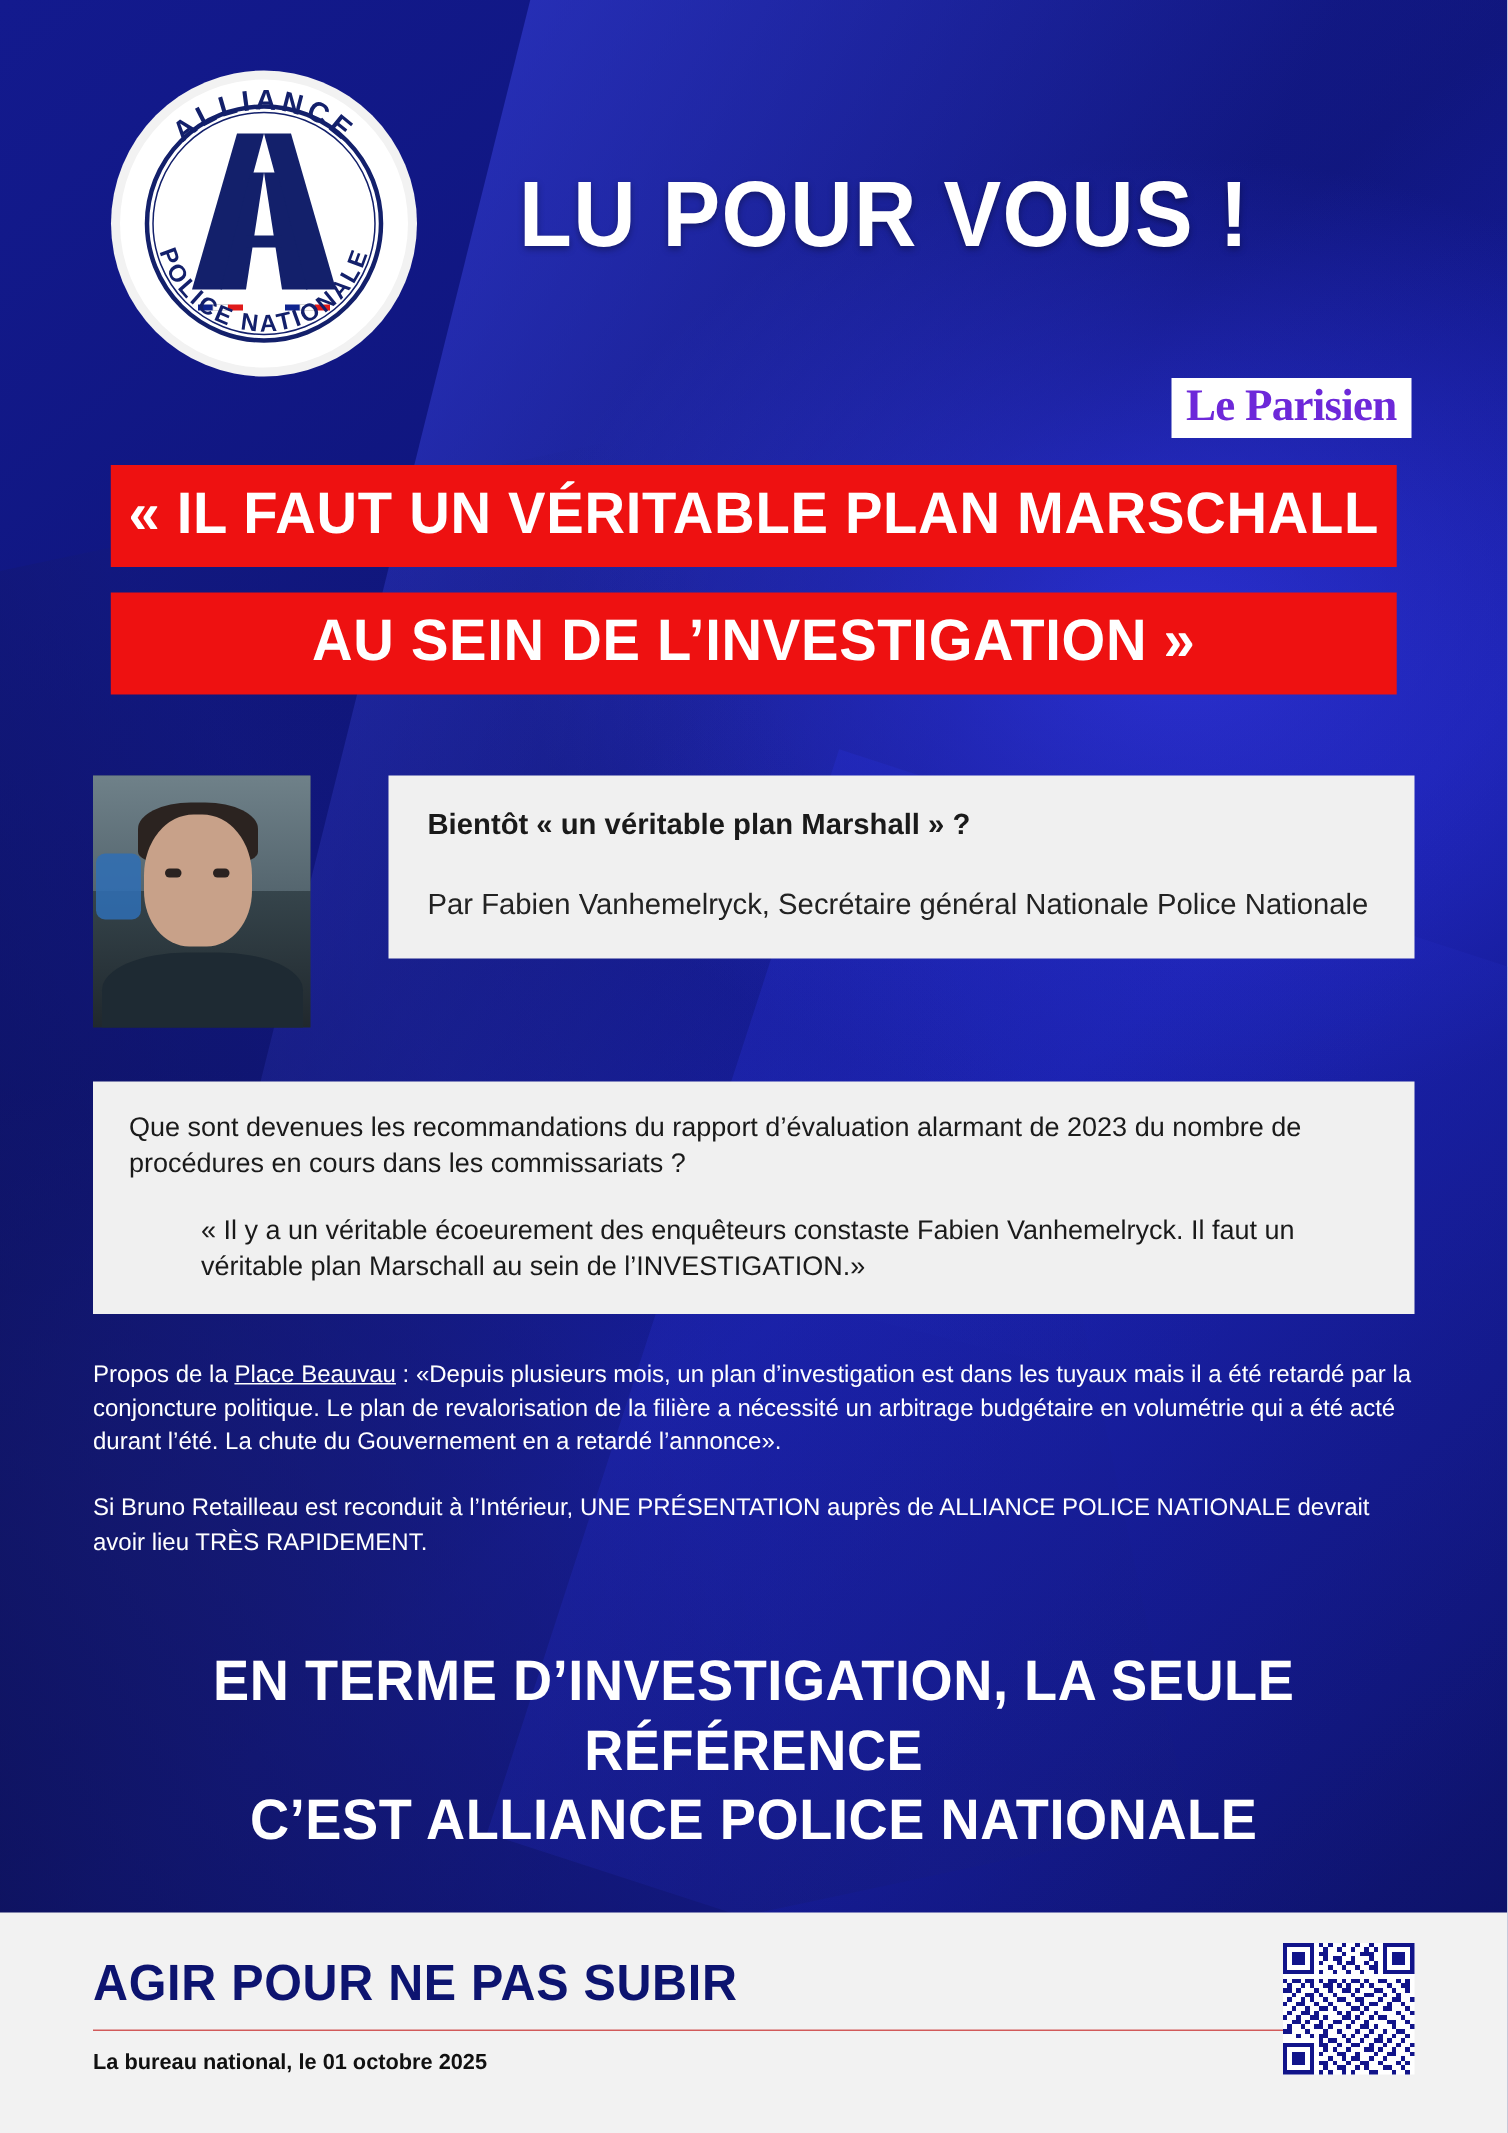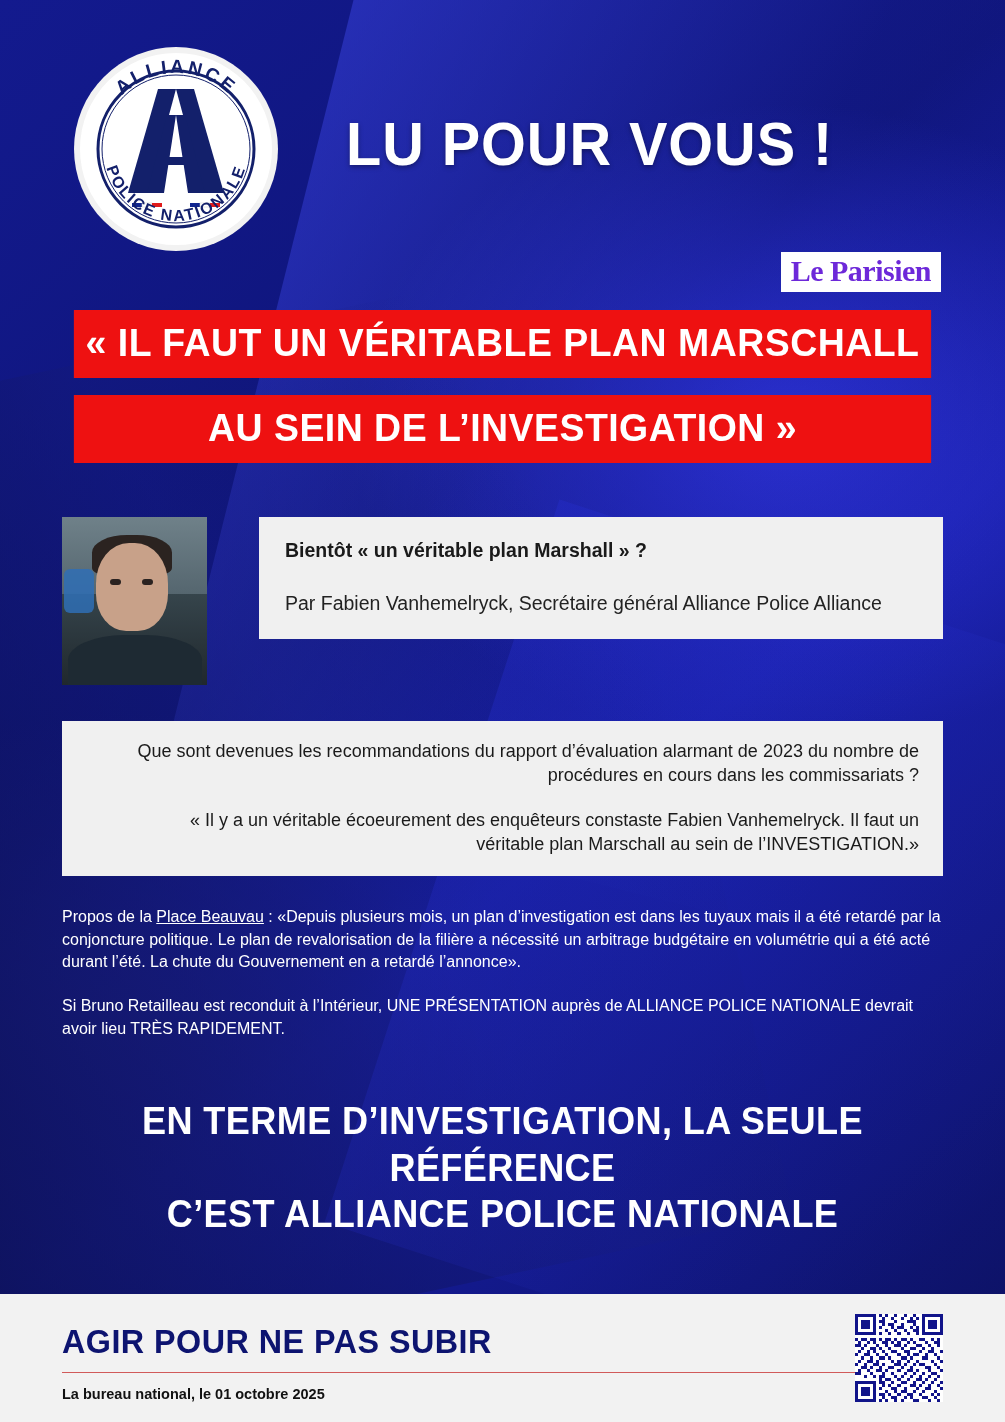--- a/index.html
+++ b/index.html
@@ -168,21 +168,21 @@
 
   
   .quote-box {
     margin: 36px 62px 0 62px;
     background: #f0f0f0;
     padding: 18px 24px 20px 24px;
     color: #1a1a1a;
     font-size: 18px;
     line-height: 1.35;
   }
-  .quote-box p { margin: 0; text-align: right; }
+  .quote-box p { margin: 0; }
   .quote-box p + p { margin-top: 20px; margin-left: 48px; }
 
   
   .body-text {
     margin: 30px 62px 0 62px;
     color: #ffffff;
     font-size: 16px;
     line-height: 1.4;
   }
   .body-text p { margin: 0; }
@@ -200,21 +200,21 @@
     line-height: 1.22;
     letter-spacing: 0.4px;
     transform: scaleX(0.95);
   }
 
   
   .footer {
     position: absolute;
     left: 0; bottom: 0;
     width: 1005px;
-    height: 128px;
+    height: 147px;
     background: #f2f2f2;
     z-index: 4;
   }
   .footer-slogan {
     position: absolute;
     left: 62px;
     top: 28px;
     color: #0d1470;
     font-family: "Liberation Sans Narrow", "Liberation Sans", sans-serif;
     font-weight: bold;
@@ -312,21 +312,21 @@
         <div class="sky"></div>
         <div class="blue-blob"></div>
         <div class="hair"></div>
         <div class="head"></div>
         <div class="eye-l"></div>
         <div class="eye-r"></div>
         <div class="shoulders"></div>
       </div>
       <div class="author-box">
         <div class="author-title">Bientôt « un véritable plan Marshall » ?</div>
-        <div class="author-sub">Par Fabien Vanhemelryck, Secrétaire général Alliance Police Alliance</div>
+        <div class="author-sub">Par Fabien Vanhemelryck, Secrétaire général Nationale Police Nationale</div>
       </div>
     </div>
 
     <div class="quote-box">
       <p>Que sont devenues les recommandations du rapport d’évaluation alarmant de 2023 du nombre de procédures en cours dans les commissariats ?</p>
       <p>« Il y a un véritable écoeurement des enquêteurs constaste Fabien Vanhemelryck. Il faut un véritable plan Marschall au sein de l’INVESTIGATION.»</p>
     </div>
 
     <div class="body-text">
       <p><span>Propos de la </span><span class="underline">Place Beauvau</span><span> : «Depuis plusieurs mois, un plan d’investigation est dans les tuyaux mais il a été retardé par la conjoncture politique. Le plan de revalorisation de la filière a nécessité un arbitrage budgétaire en volumétrie qui a été acté durant l’été. La chute du Gouvernement en a retardé l’annonce».</span></p>

